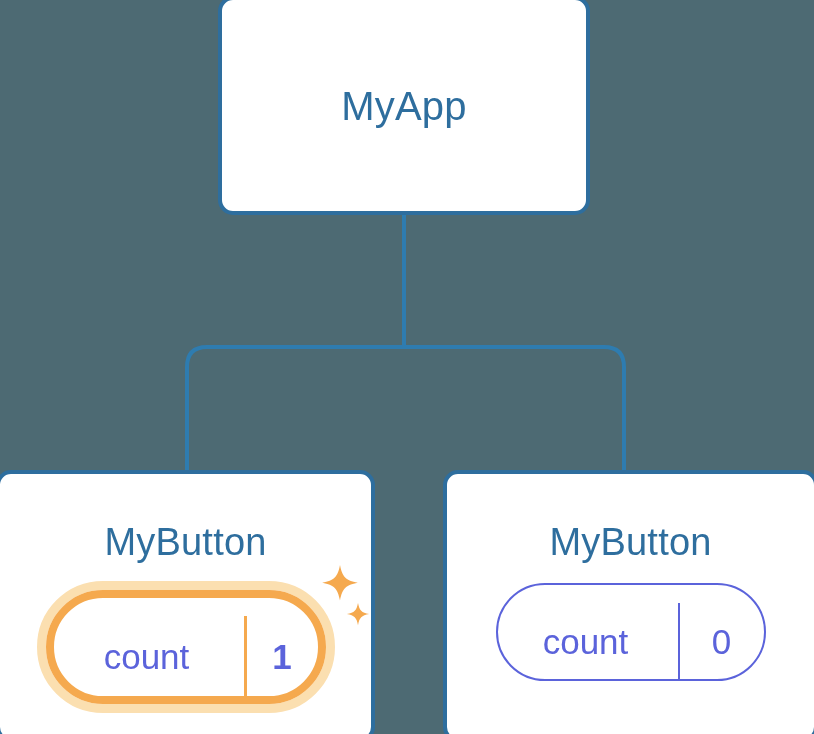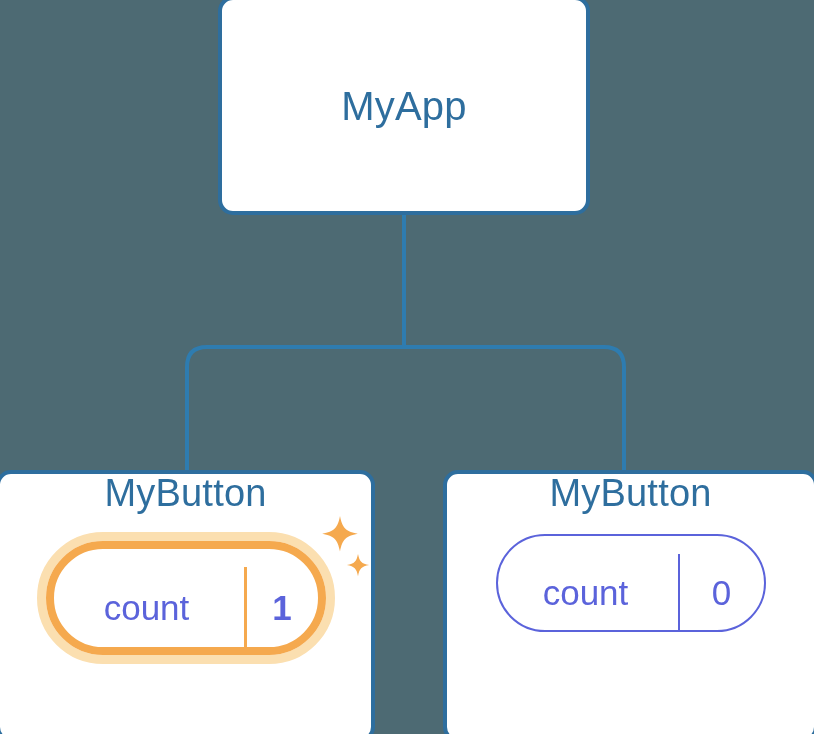--- a/index.html
+++ b/index.html
@@ -63,20 +63,21 @@
   .node-title {
     color: #2e6e9e;
     font-size: 40px;
     font-weight: 300;
     letter-spacing: 0.2px;
     line-height: 1;
     white-space: nowrap;
   }
   .node-child-left .node-title,
   .node-child-right .node-title {
+    margin-top: 49px;
     font-size: 38px;
   }
 
   
   .pill-wrap {
     position: relative;
     display: flex;
     align-items: center;
     justify-content: center;
   }

